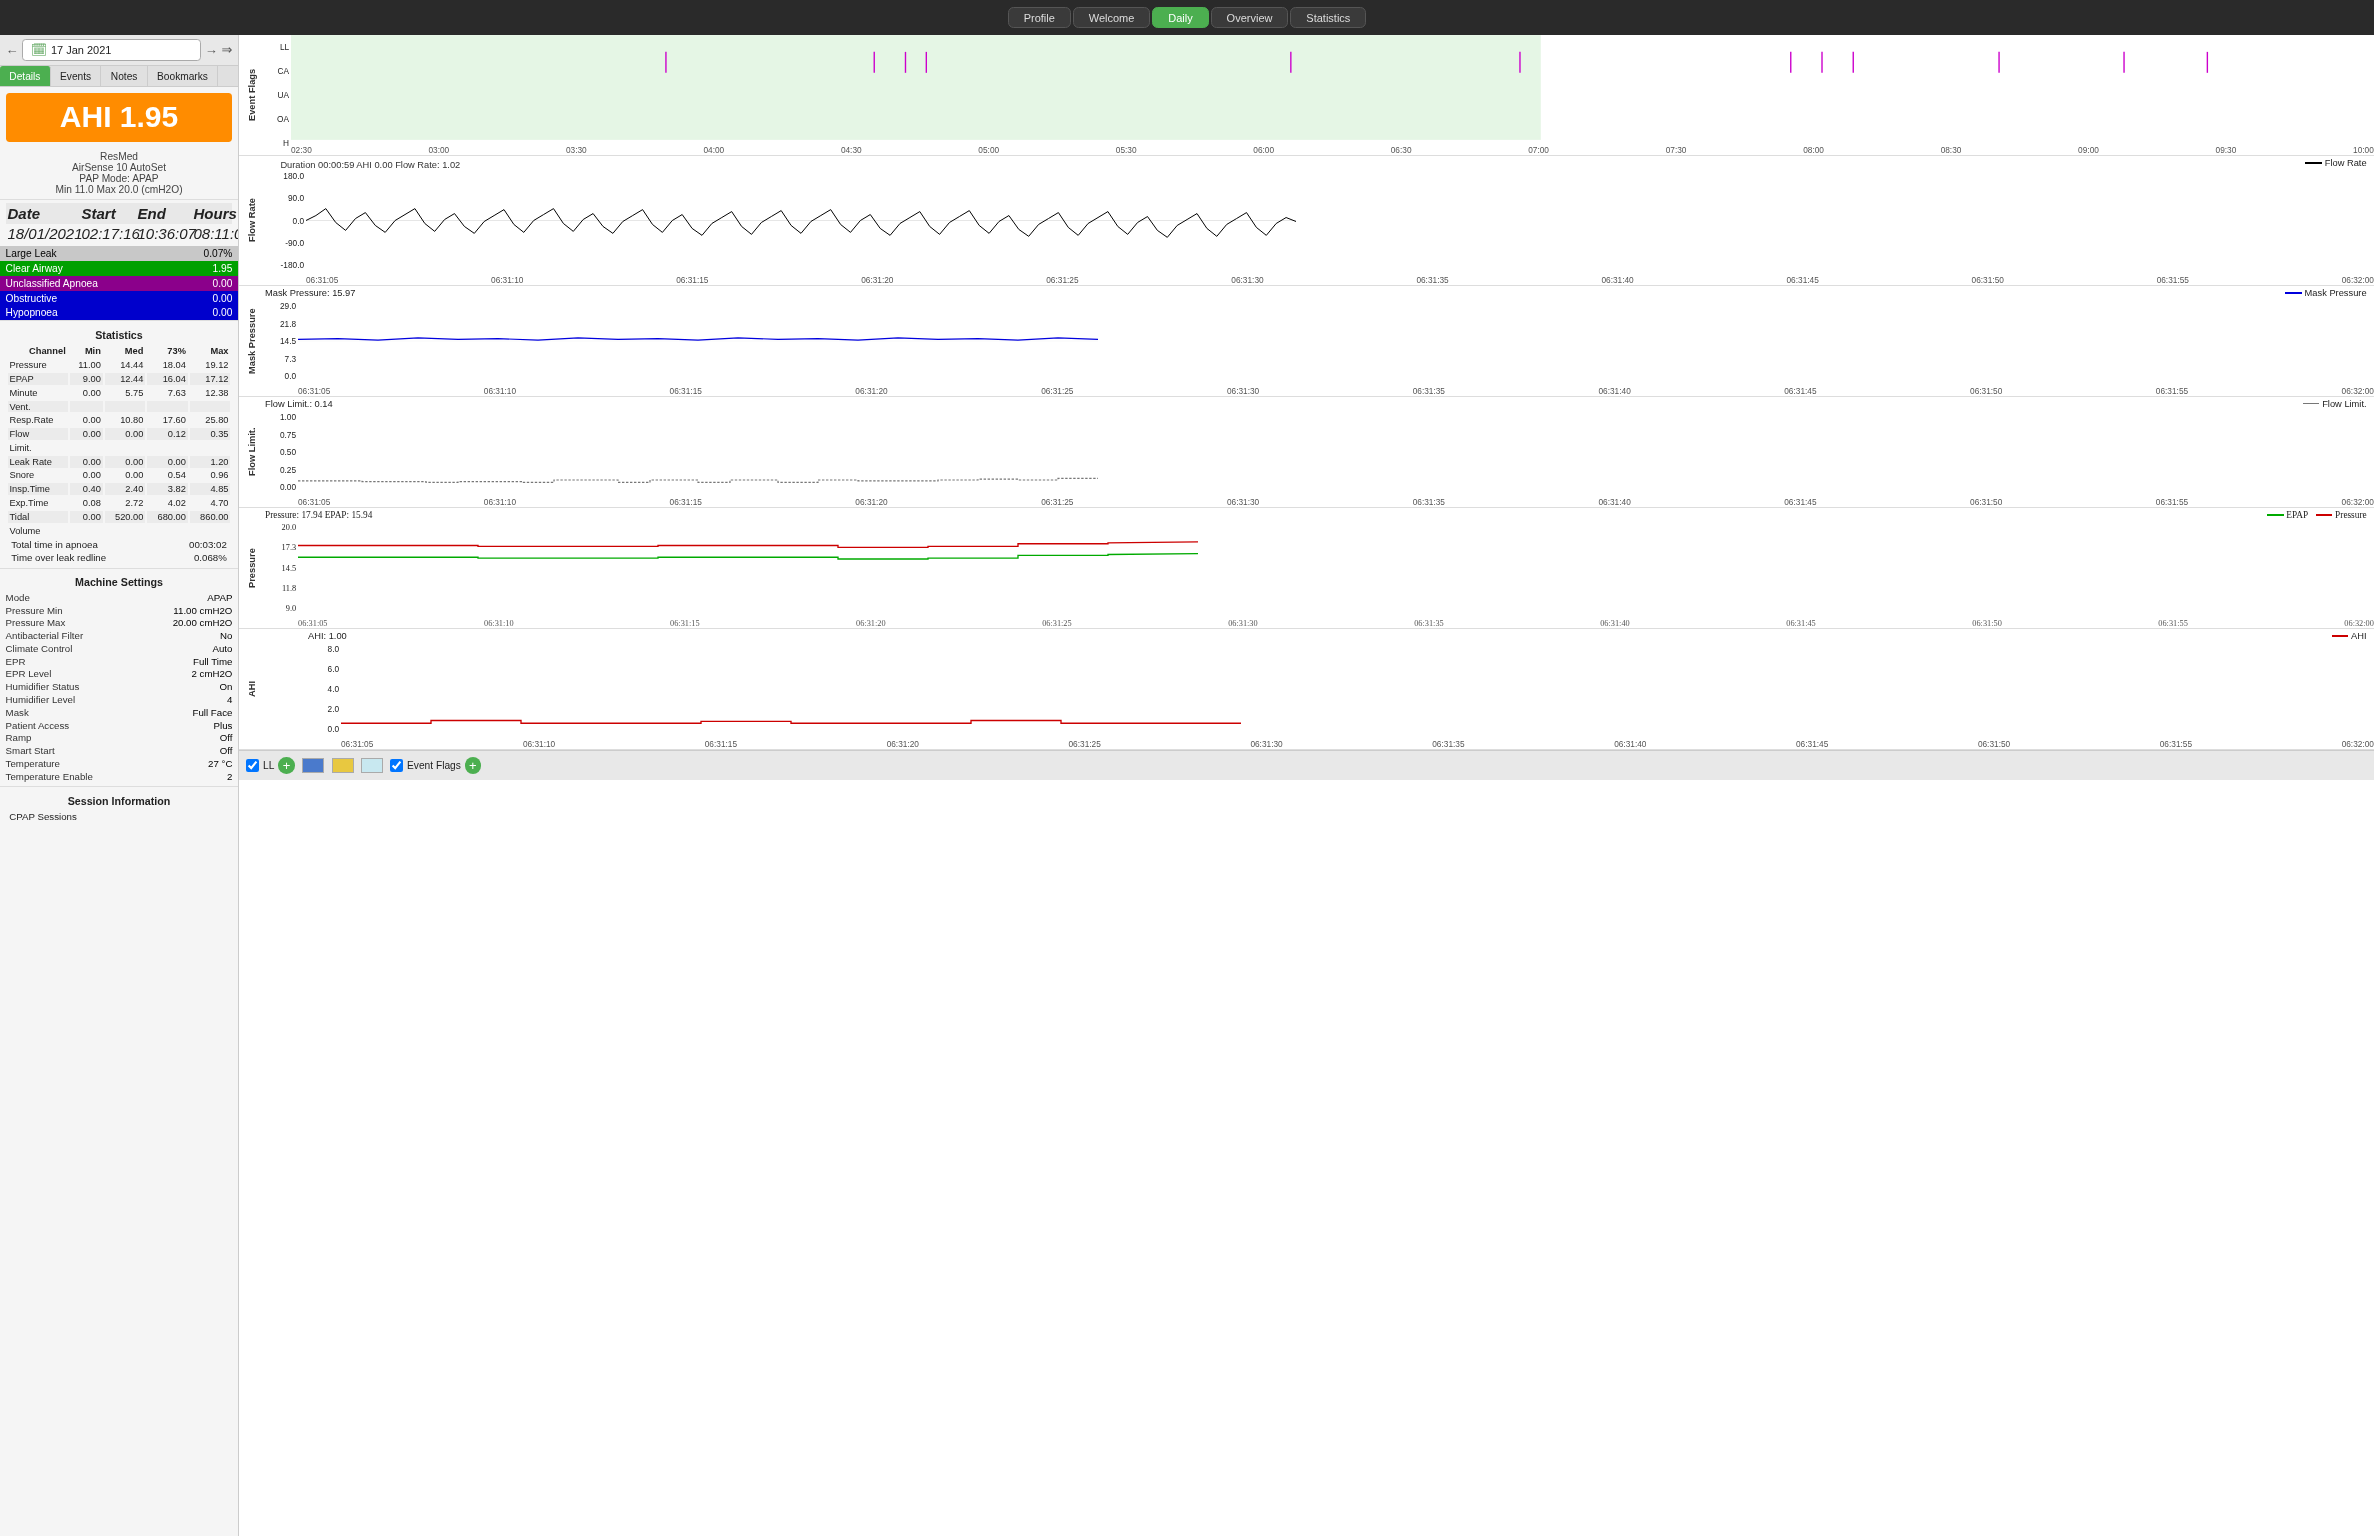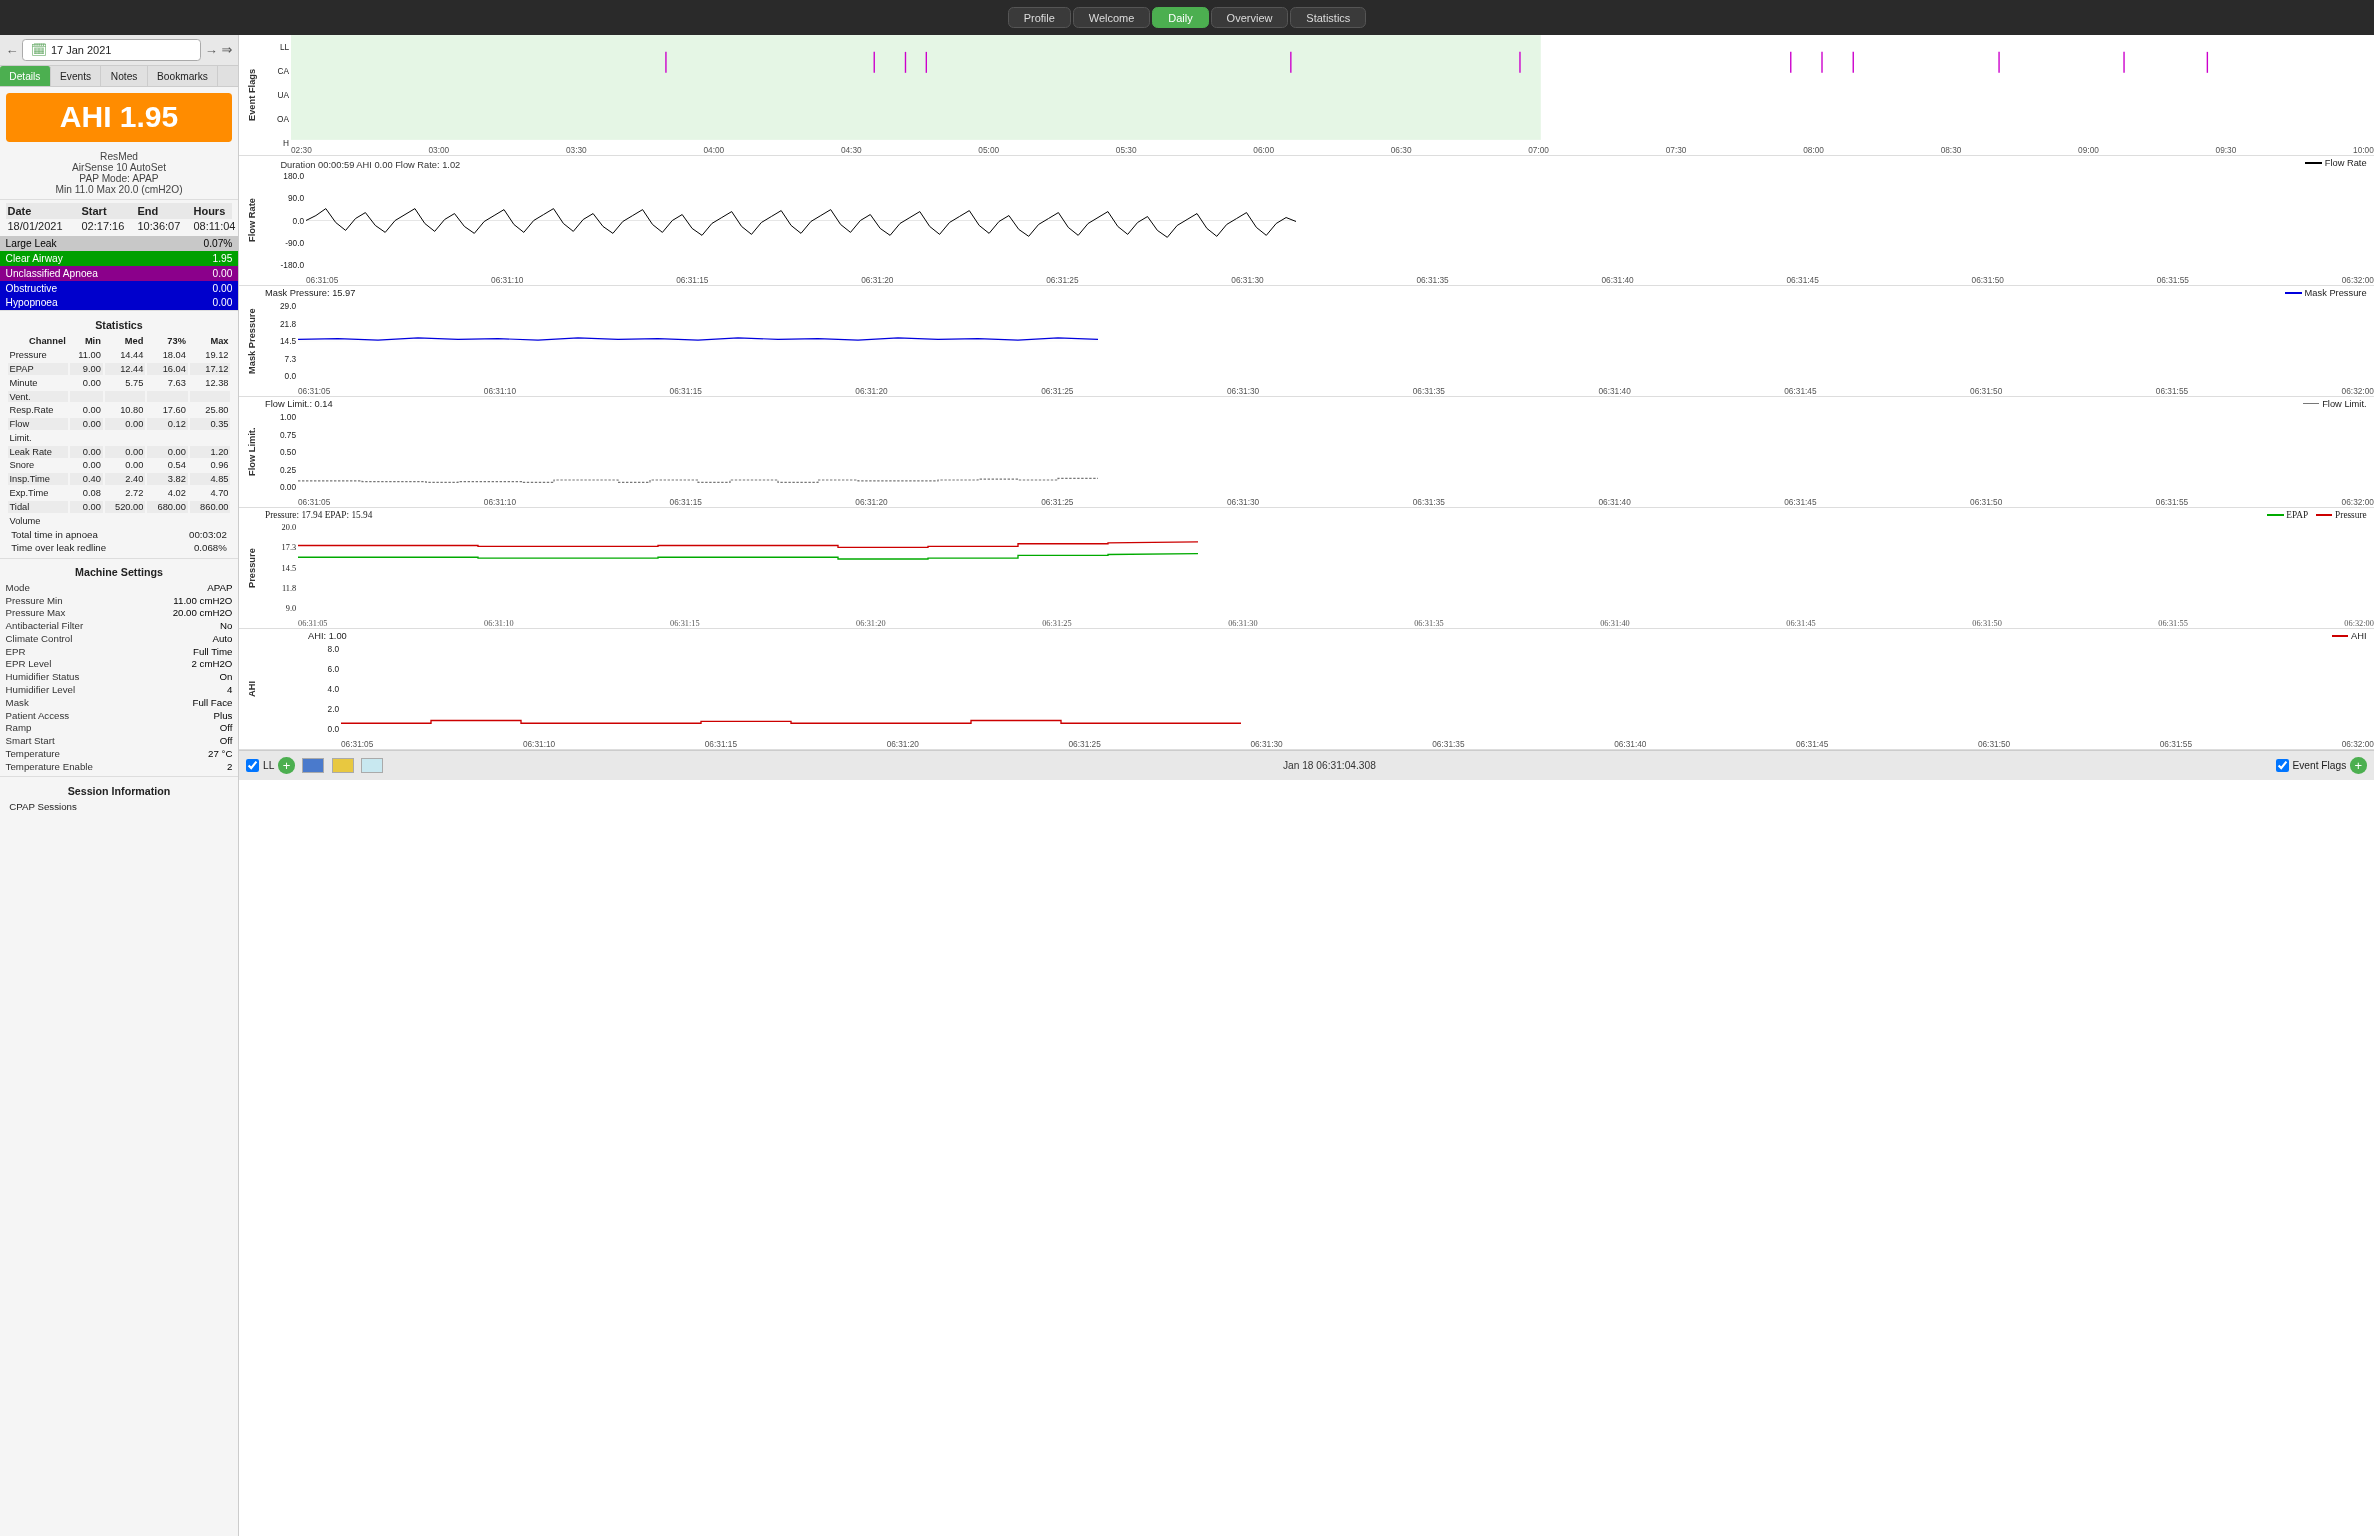--- a/index.html
+++ b/index.html
@@ -111,21 +111,22 @@
       padding: 3.7px 7.4px;
       font-size: 10.2px;
       text-align: center;
       color: #444;
       border-bottom: 0.9px solid #ddd;
     }
 
     
     #session-table {
       margin: 3.7px 5.6px;
-      font-size: 11px;
+      font-size: 15px;
+      font-style: italic;
     }
     .session-header {
       display: grid;
       grid-template-columns: 74px 56px 56px 46px;
       font-weight: bold;
       padding: 1.9px 1.9px;
       background: #e8e8e8;
     }
     .session-row {
       display: grid;
@@ -871,21 +872,20 @@
       <div class="bottom-checkbox">
         <input type="checkbox" checked="" style="">
         <span>LL</span>
         <span class="green-plus">+</span>
       </div>
 
       <span class="swatch-box" style="background:#4a7acc;"></span>
       <span class="swatch-box" style="background:#e8c840;"></span>
       <span class="swatch-box" style="background:#c8e8f0;"></span>
 
-      <div id="bottom-timestamp">Jan 18 06:31:04.308</div>
 
       <div class="bottom-right">
         <input type="checkbox" checked="" style="">
         <span>Event Flags</span>
         <span class="green-plus">+</span>
       </div>
     </div>
 
   </div>
 </div>

